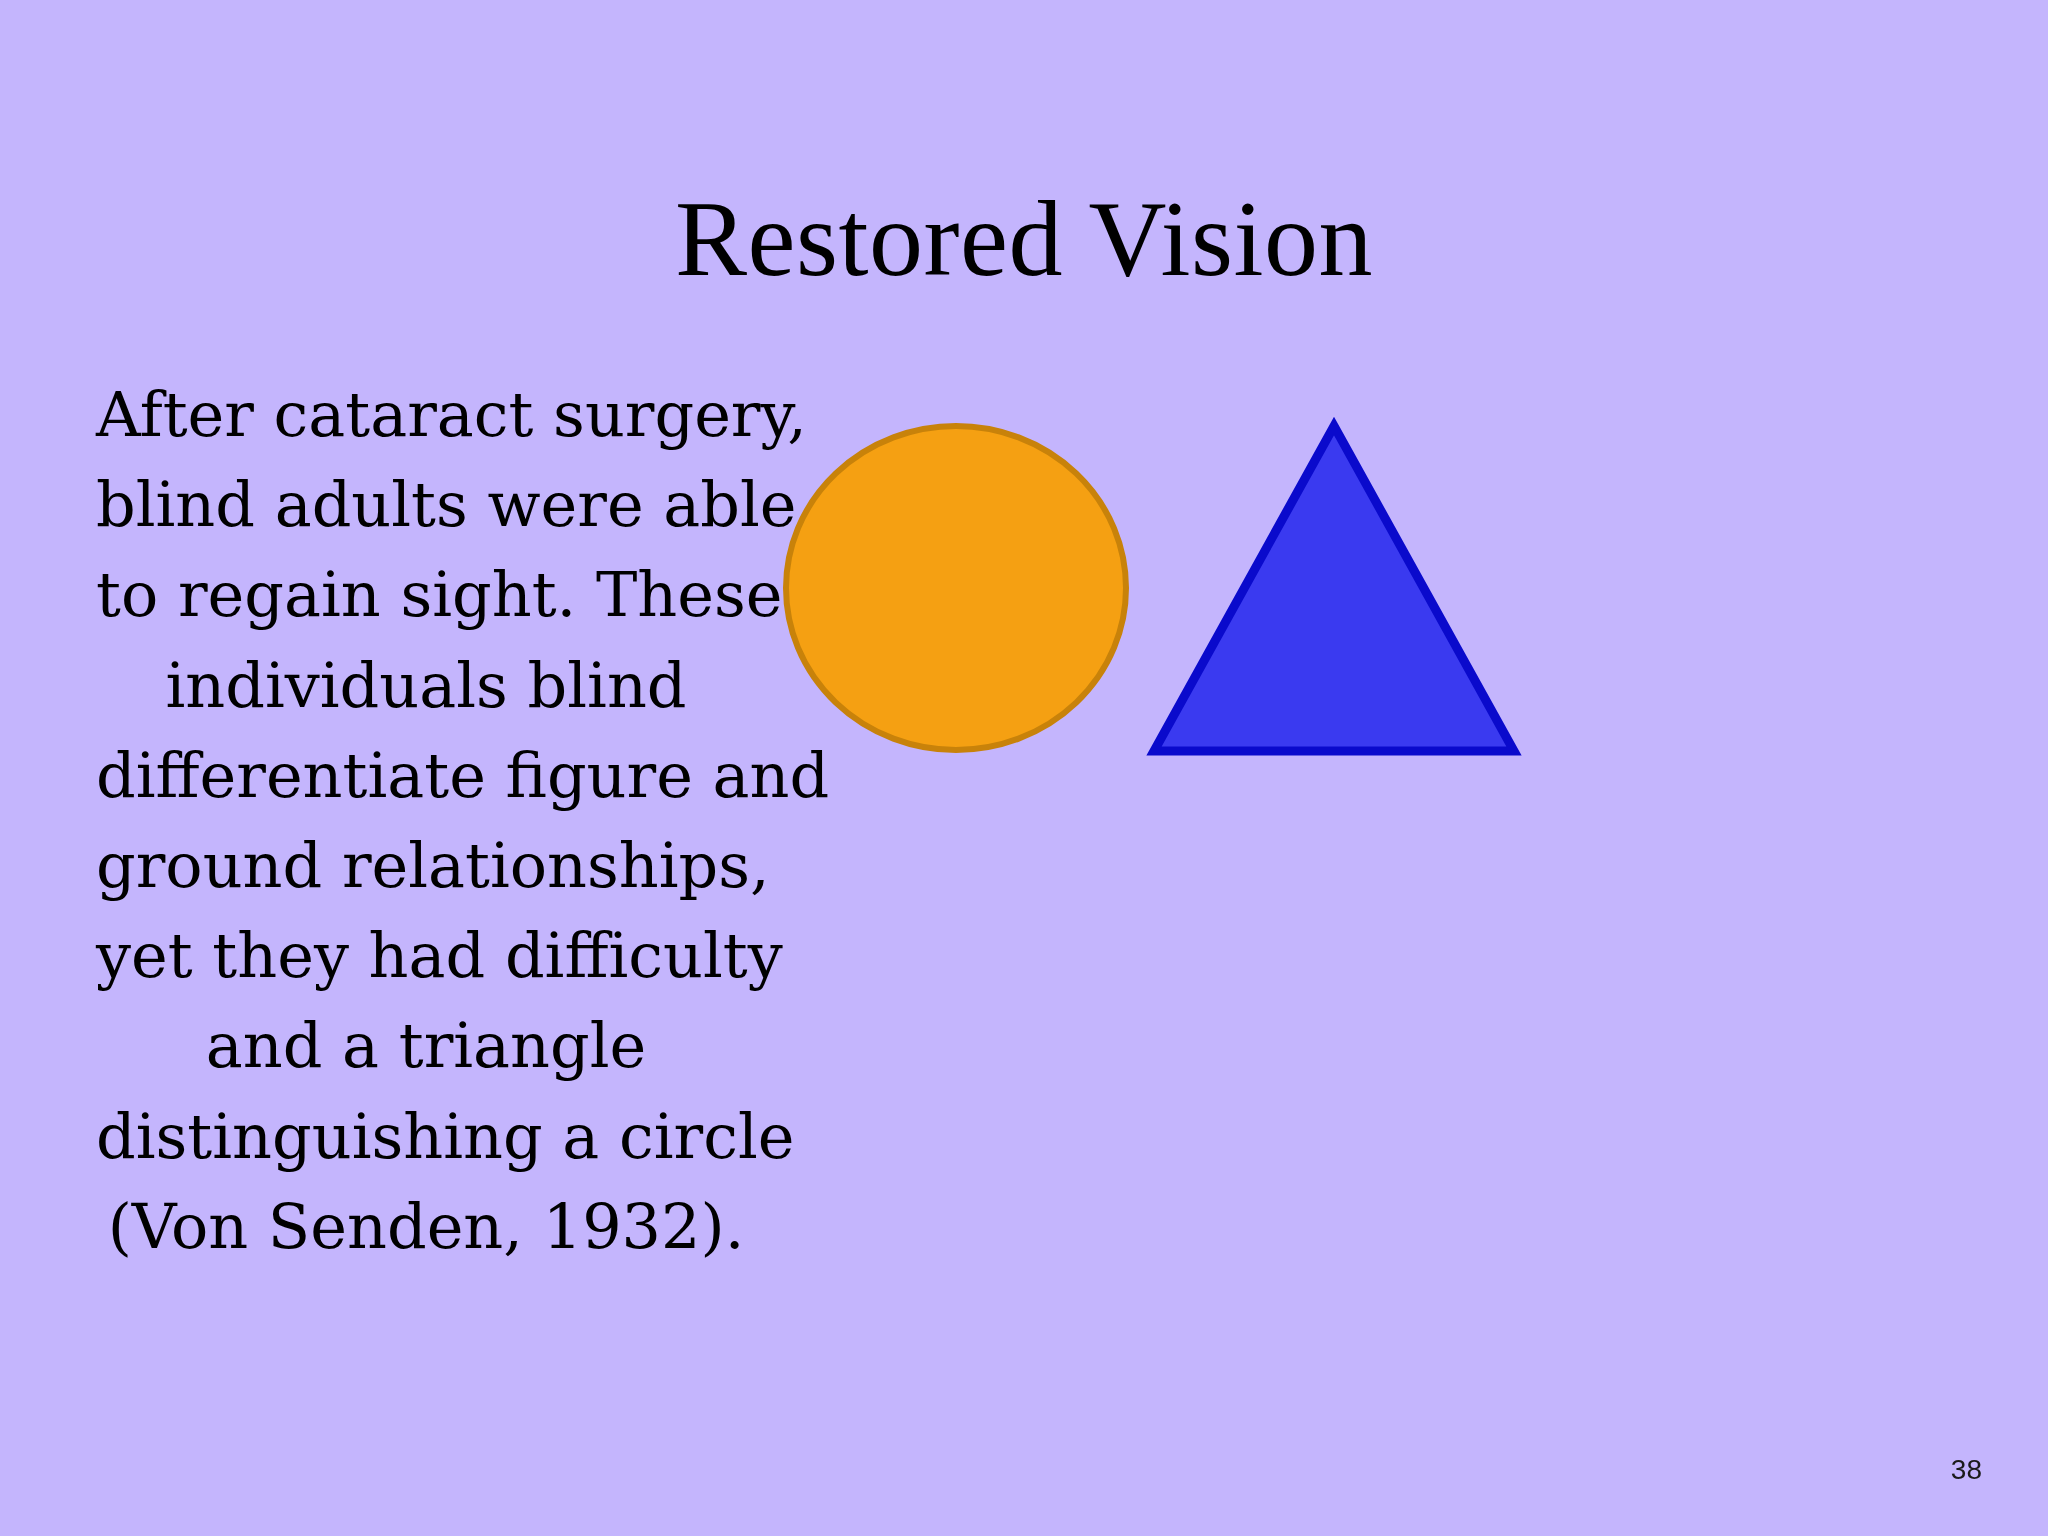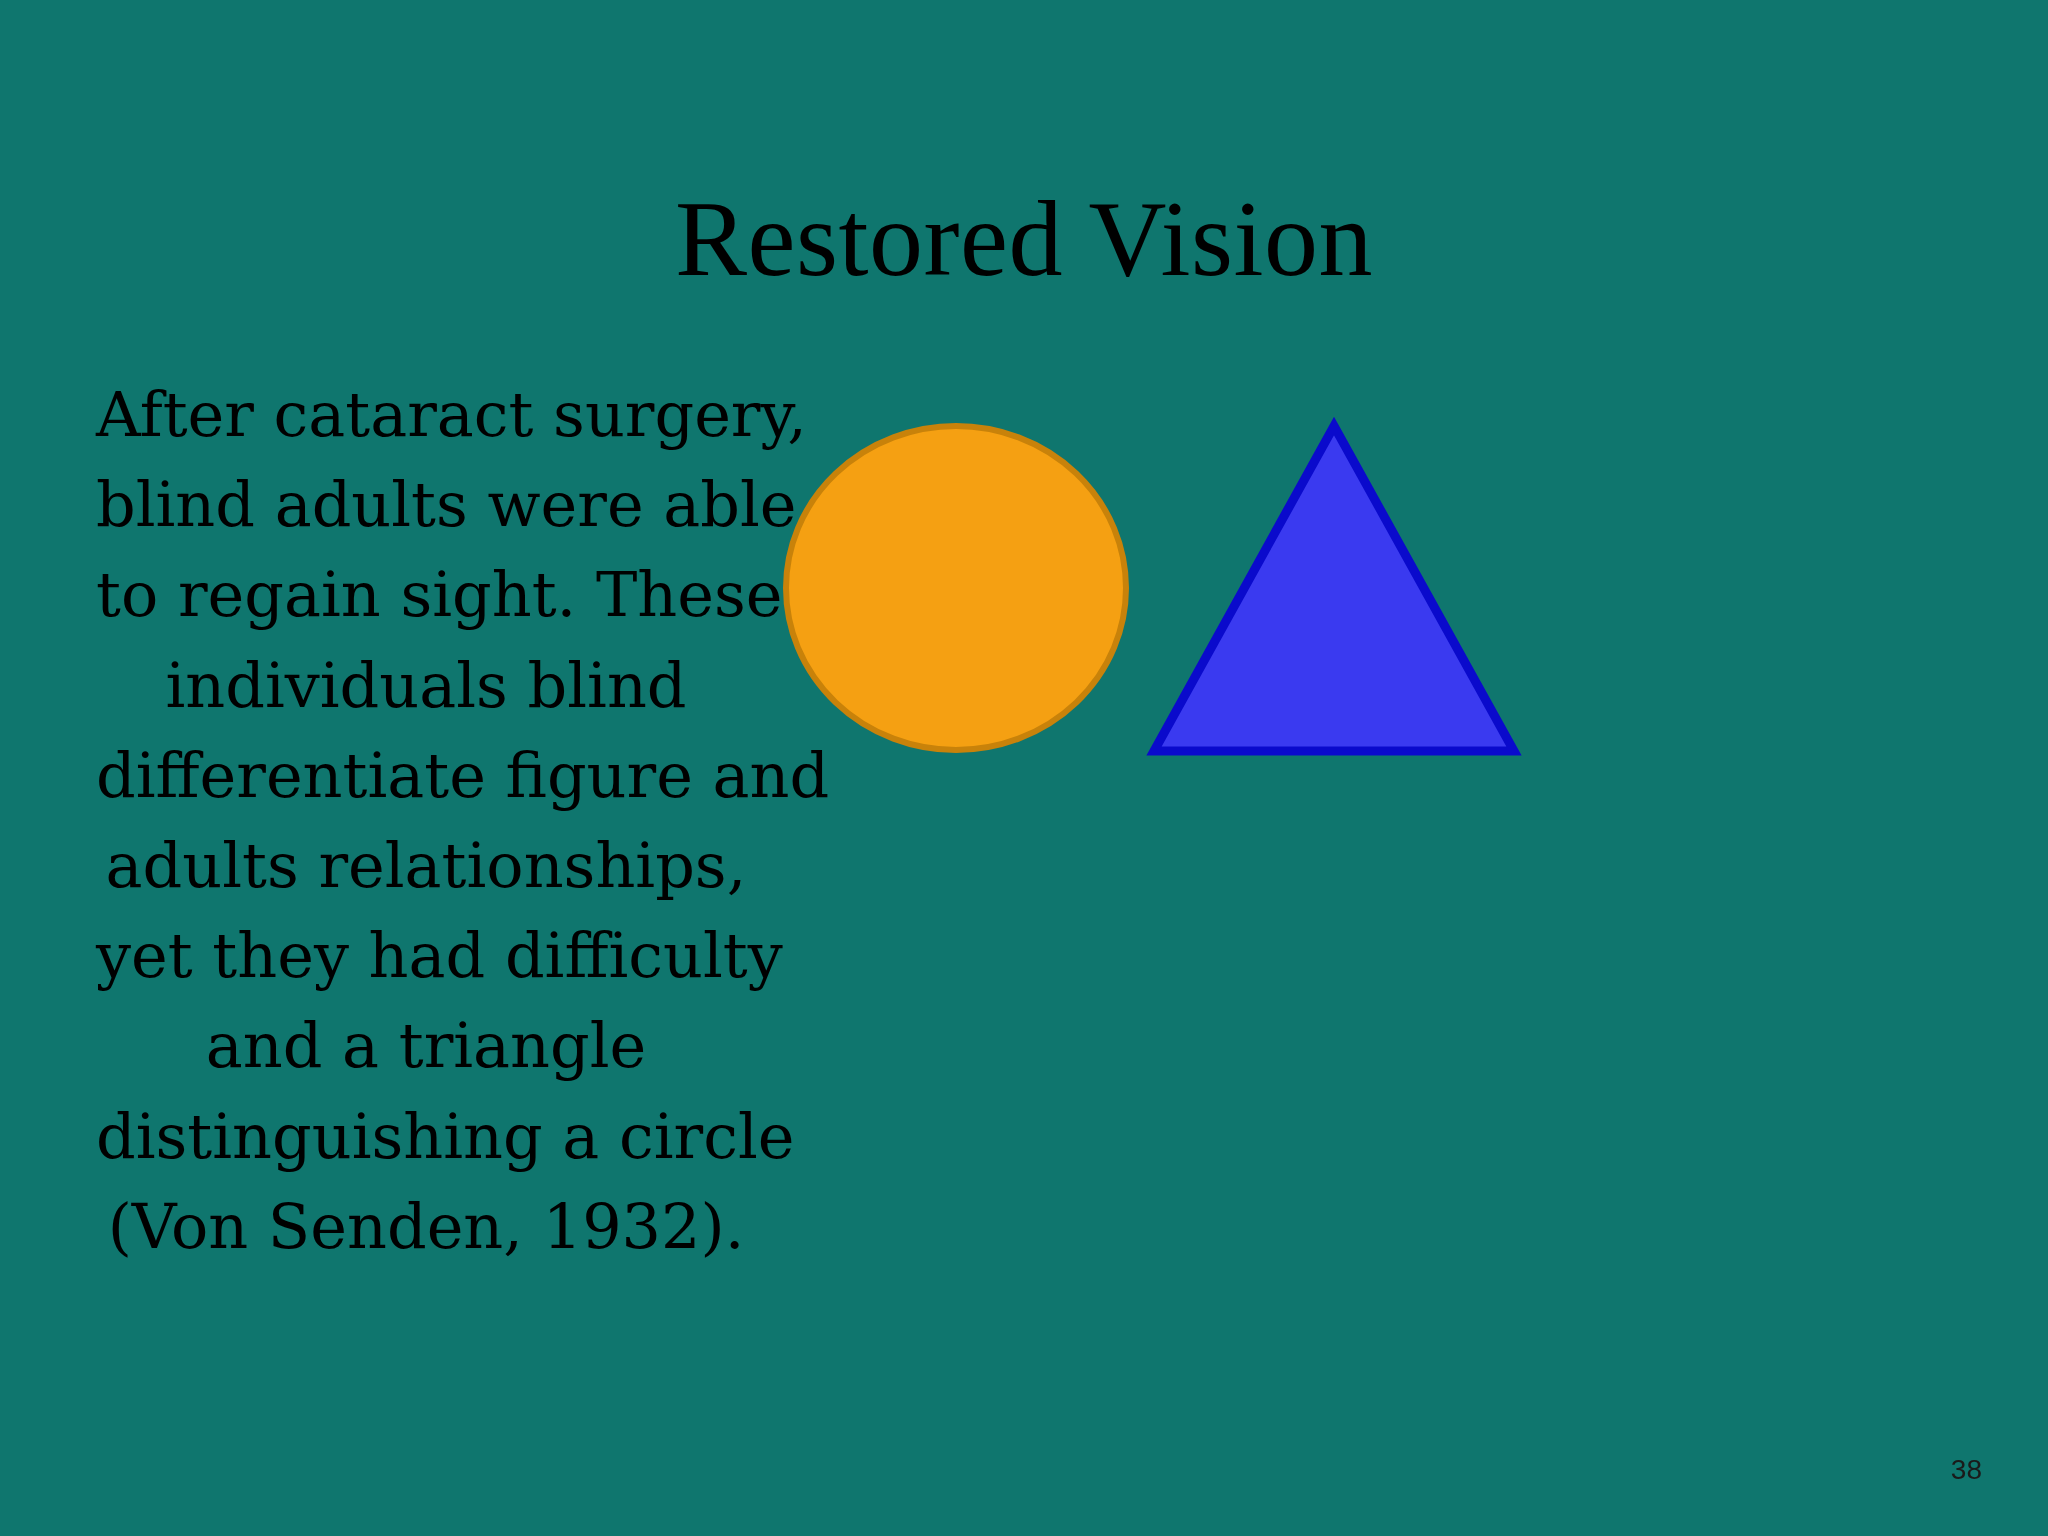--- a/index.html
+++ b/index.html
@@ -8,21 +8,21 @@
     padding: 0;
     background: #ffffff;
   }
   body {
     font-family: "Liberation Serif", "DejaVu Serif", serif;
   }
   .slide {
     position: relative;
     width: 2048px;
     height: 1536px;
-    background: #0f766e;
+    background: #c4b5fd;
     overflow: hidden;
   }
 
   
   .slide-title {
     position: absolute;
     left: 0;
     top: 110px;
     width: 2048px;
     text-align: center;
@@ -105,21 +105,21 @@
 <div class="slide">
 
   <h1 class="slide-title">Restored Vision</h1>
 
   <div class="body-block">
     <span class="body-line">After cataract surgery,</span>
     <span class="body-line">blind adults were able</span>
     <span class="body-line">to regain sight. These</span>
     <span class="body-line">individuals blind</span>
     <span class="body-line">differentiate figure and</span>
-    <span class="body-line">adults relationships,</span>
+    <span class="body-line">ground relationships,</span>
     <span class="body-line">yet they had difficulty</span>
     <span class="body-line">and a triangle</span>
     <span class="body-line">distinguishing a circle</span>
     <span class="body-line">(Von Senden, 1932).</span>
   </div>
 
   <div class="shapes">
 
     <div class="circle-shape">
       <svg viewBox="0 0 348 332" preserveAspectRatio="none">

